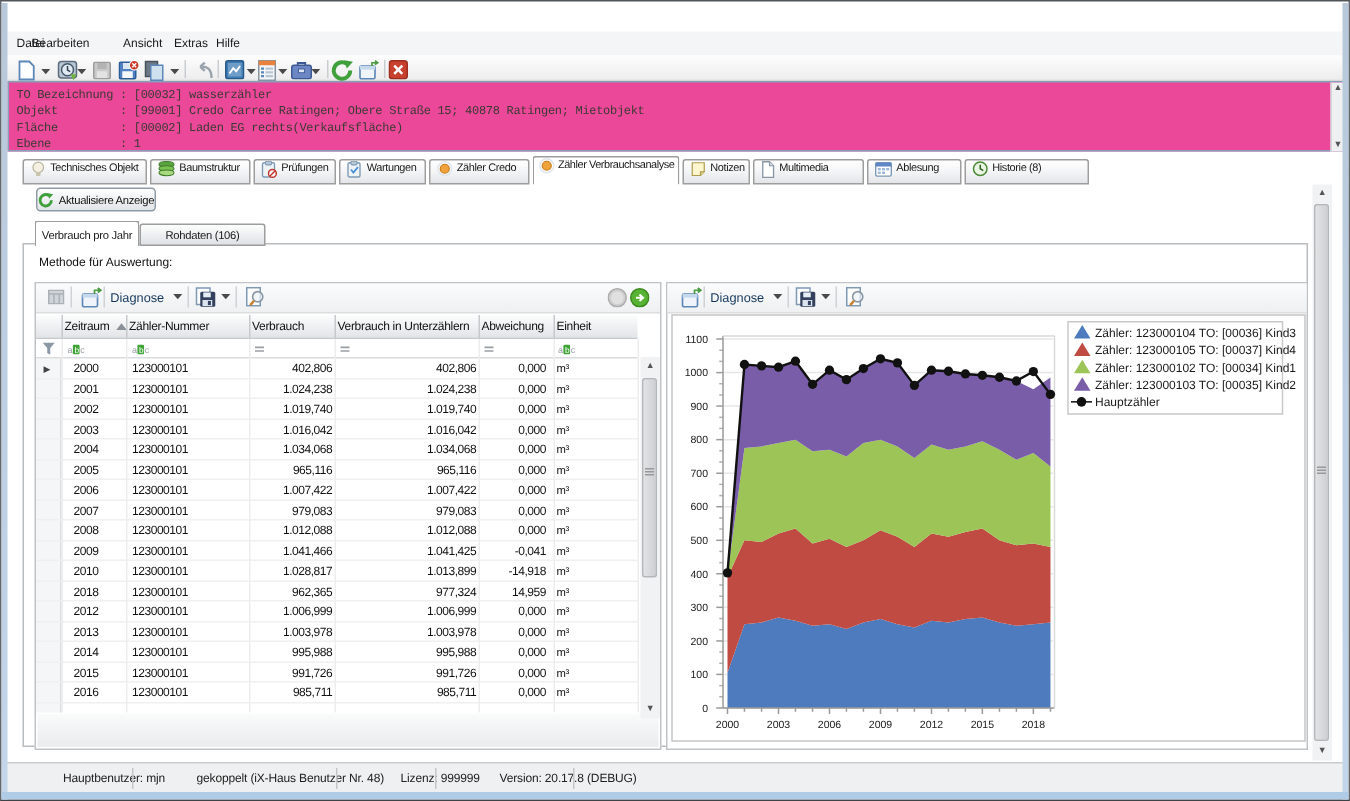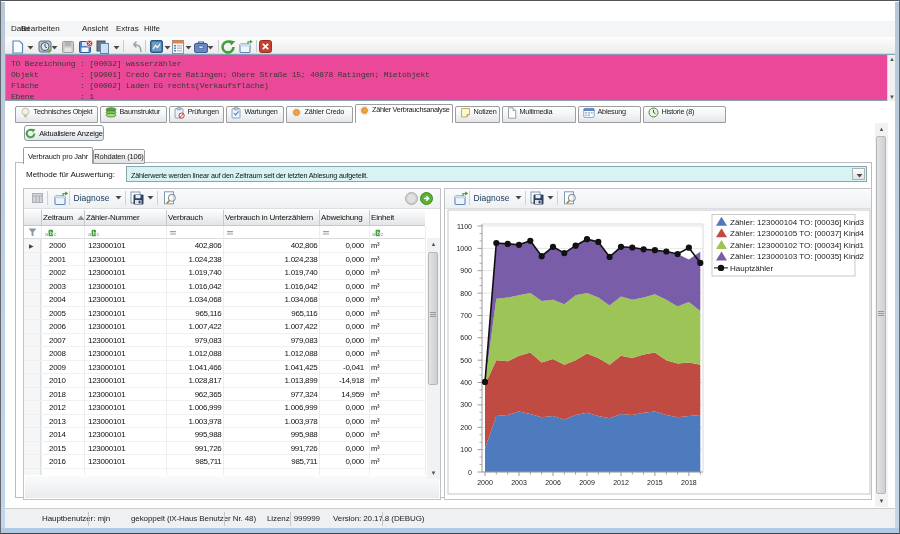--- a/index.html
+++ b/index.html
@@ -241,31 +241,23 @@
           <path d="M5.5 2.8 v2.7 l2 1.2" stroke="#2e6620" stroke-width="1" fill="none"></path>
         </svg>
         <span>Historie (8)</span>
       </div>
 </div>
 <div id="refreshbtn"><svg width="11" height="11" viewBox="0 0 16 16">
         <path d="M13.5 8 a5.5 5.5 0 1 1 -2.2-4.4" stroke="#3fa03c" stroke-width="2.8" fill="none"></path>
         <polygon points="9.5,1.2 15.3,2.2 11.2,6.6" fill="#3fa03c"></polygon>
       </svg>Aktualisiere Anzeige</div>
 <div id="subpanel"></div>
-<div class="subtab" style="left:92px;top:148px;width:52px;height:15px">Rohdaten (106)</div>
+<div class="subtab" style="left:92px;top:148px;width:84px;height:15px">Rohdaten (106)</div>
 <div class="subtab active" style="left:22px;top:146px;width:70px;height:17px">Verbrauch pro Jahr</div>
 <div id="mlabel">Methode für Auswertung:</div>
-<div id="combo">
-  <div style="position:absolute;left:4px;top:4px;font-size:7.2px;letter-spacing:-0.2px;color:#111;white-space:nowrap">Zählerwerte werden linear auf den Zeitraum seit der letzten Ablesung aufgeteilt.</div>
-  <div style="position:absolute;right:1px;top:1px;width:13px;height:12px;background:linear-gradient(180deg,#fdfdfd,#dfe3e7);border:1px solid #aab4ba">
-        <svg style="position:absolute;left:2.5px;top:3.5px" width="7" height="5" viewBox="0 0 7 5">
-          <polygon points="0.5,1 6.5,1 3.5,4.5" fill="#4a4a4a"></polygon>
-        </svg>
-      </div>
-</div>
 
 <div class="panel" style="left:22px;top:187px;width:418px;height:312px">
   <div class="ptool"></div>
   <div style="position:absolute;left:1px;bottom:1px;right:1px;height:22px;background:linear-gradient(180deg,#fafbfb,#e9ebed)"></div>
 </div>
 
 <svg class="ti" style="left:31px;top:192px" width="11" height="10" viewBox="0 0 11 10">
       <rect x="0.5" y="0.5" width="10" height="9" fill="#cfd4d9" stroke="#aab0b6"></rect>
       <line x1="0.5" y1="3" x2="10.5" y2="3" stroke="#aab0b6"></line>
       <line x1="4" y1="3" x2="4" y2="9.5" stroke="#aab0b6"></line>

